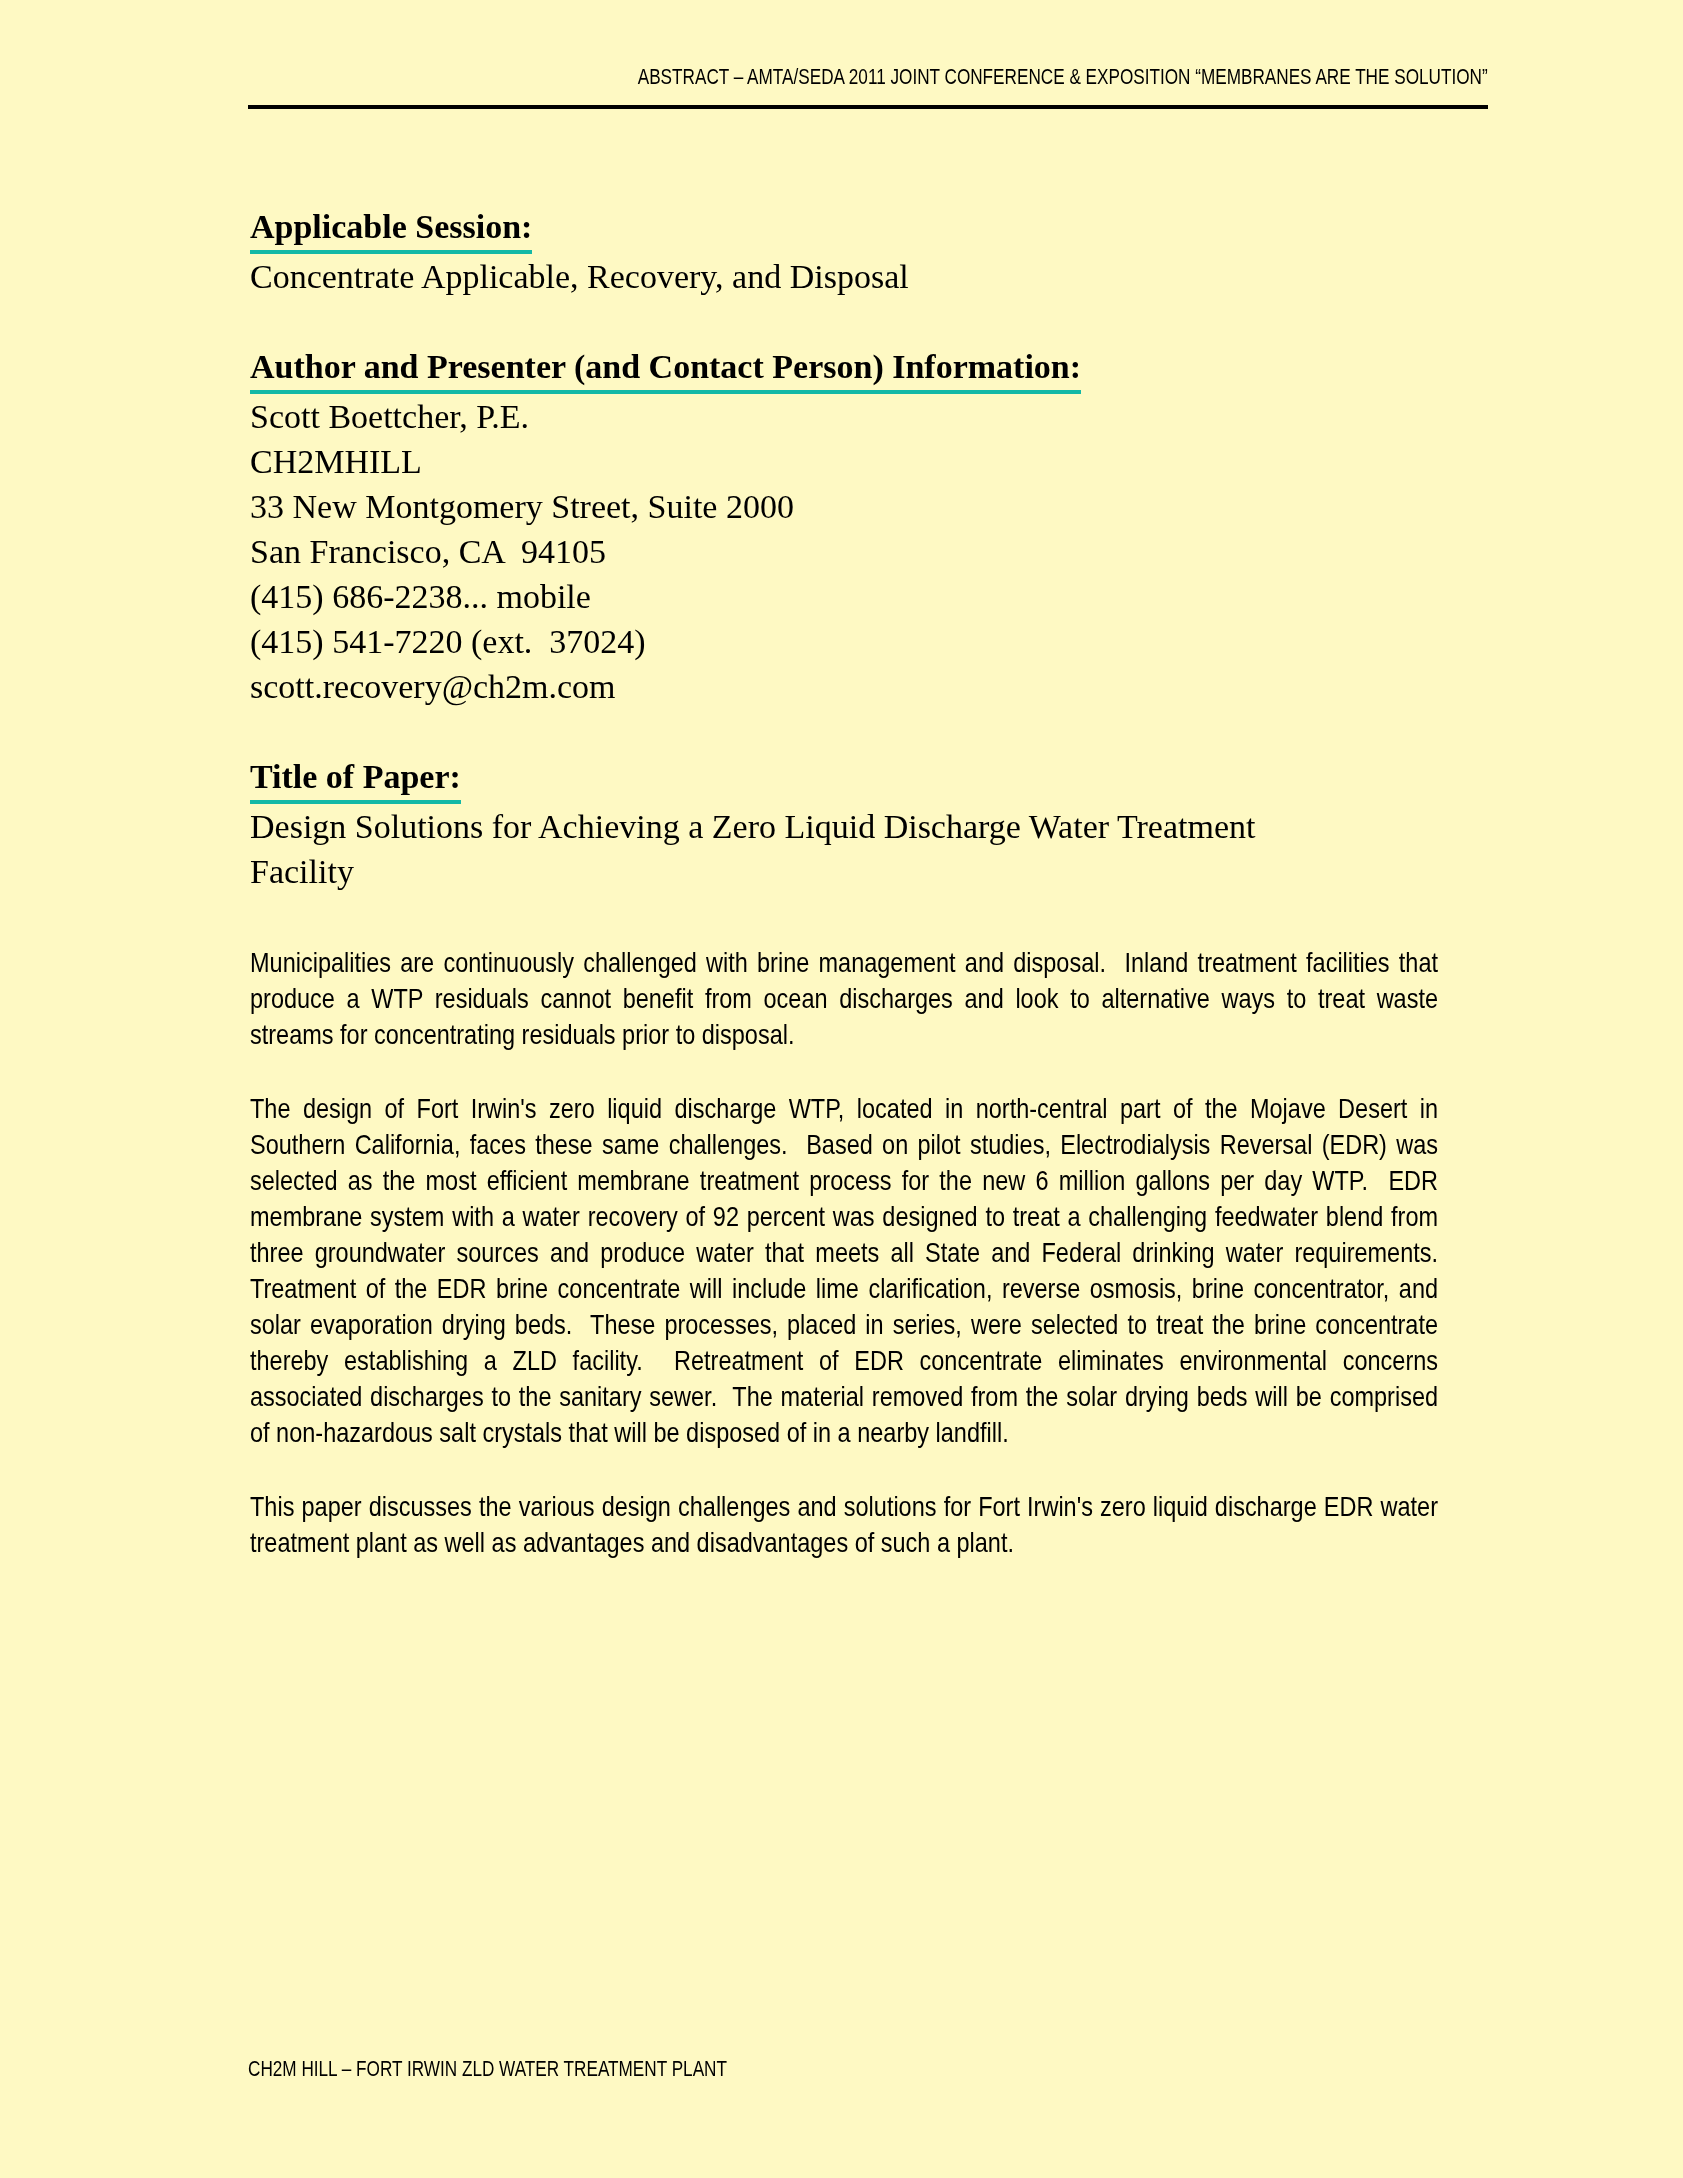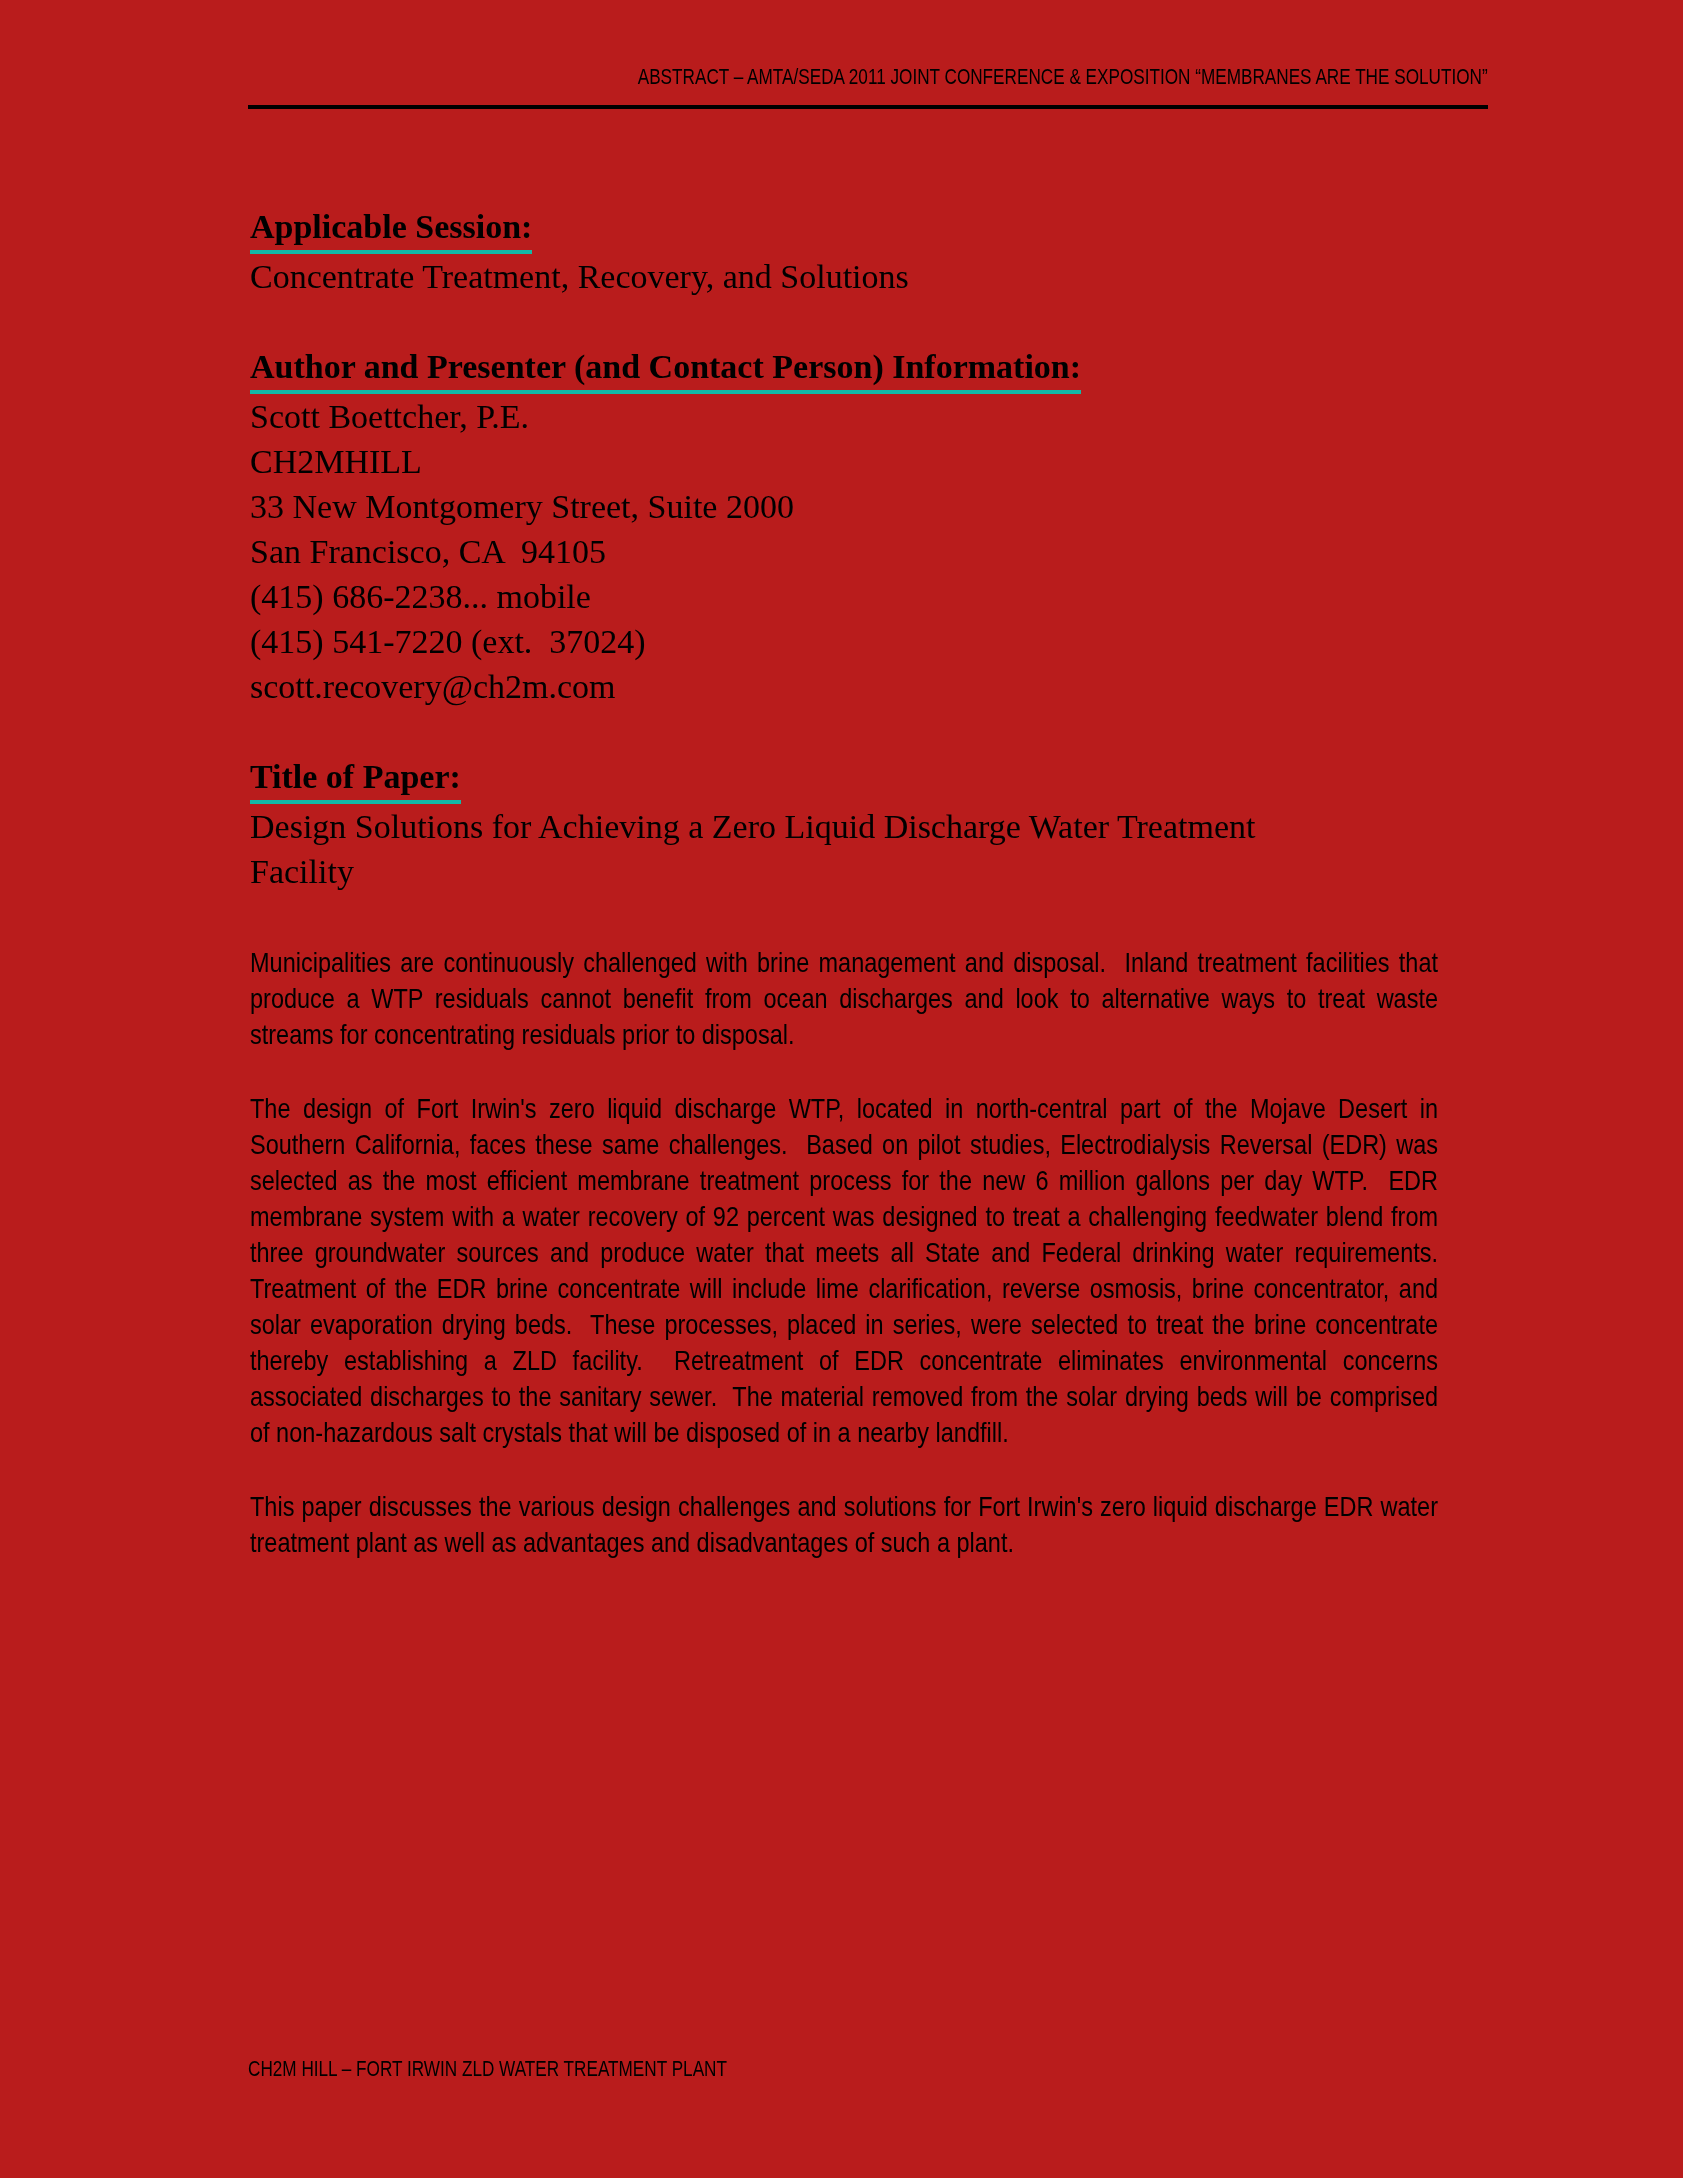--- a/index.html
+++ b/index.html
@@ -4,21 +4,21 @@
 <style>
   html, body {
     margin: 0;
     padding: 0;
     background: #e8e8e8;
   }
   .page {
     position: relative;
     width: 1683px;
     height: 2178px;
-    background: #b91c1c;
+    background: #fef9c3;
     color: #000000;
     overflow: hidden;
     font-family: "Liberation Serif", serif;
   }
   
   .doc-header {
     position: absolute;
     top: 65px;
     left: 248px;
     right: 195px;
@@ -105,21 +105,21 @@
 
   <div class="doc-header">
     <span class="condensed">ABSTRACT – AMTA/SEDA 2011 JOINT CONFERENCE &amp; EXPOSITION “MEMBRANES ARE THE SOLUTION”</span>
   </div>
 
   <div class="content">
 
     <div class="section-heading">
       <span class="underlined">Applicable Session:</span>
     </div>
-    <div class="serif-line">Concentrate Treatment, Recovery, and Solutions</div>
+    <div class="serif-line">Concentrate Applicable, Recovery, and Disposal</div>
 
     <div class="gap-line"></div>
 
     <div class="section-heading">
       <span class="underlined">Author and Presenter (and Contact Person) Information:</span>
     </div>
     <div class="serif-line">Scott Boettcher, P.E.</div>
     <div class="serif-line">CH2MHILL</div>
     <div class="serif-line">33 New Montgomery Street, Suite 2000</div>
     <div class="serif-line">San Francisco, CA  94105</div>

